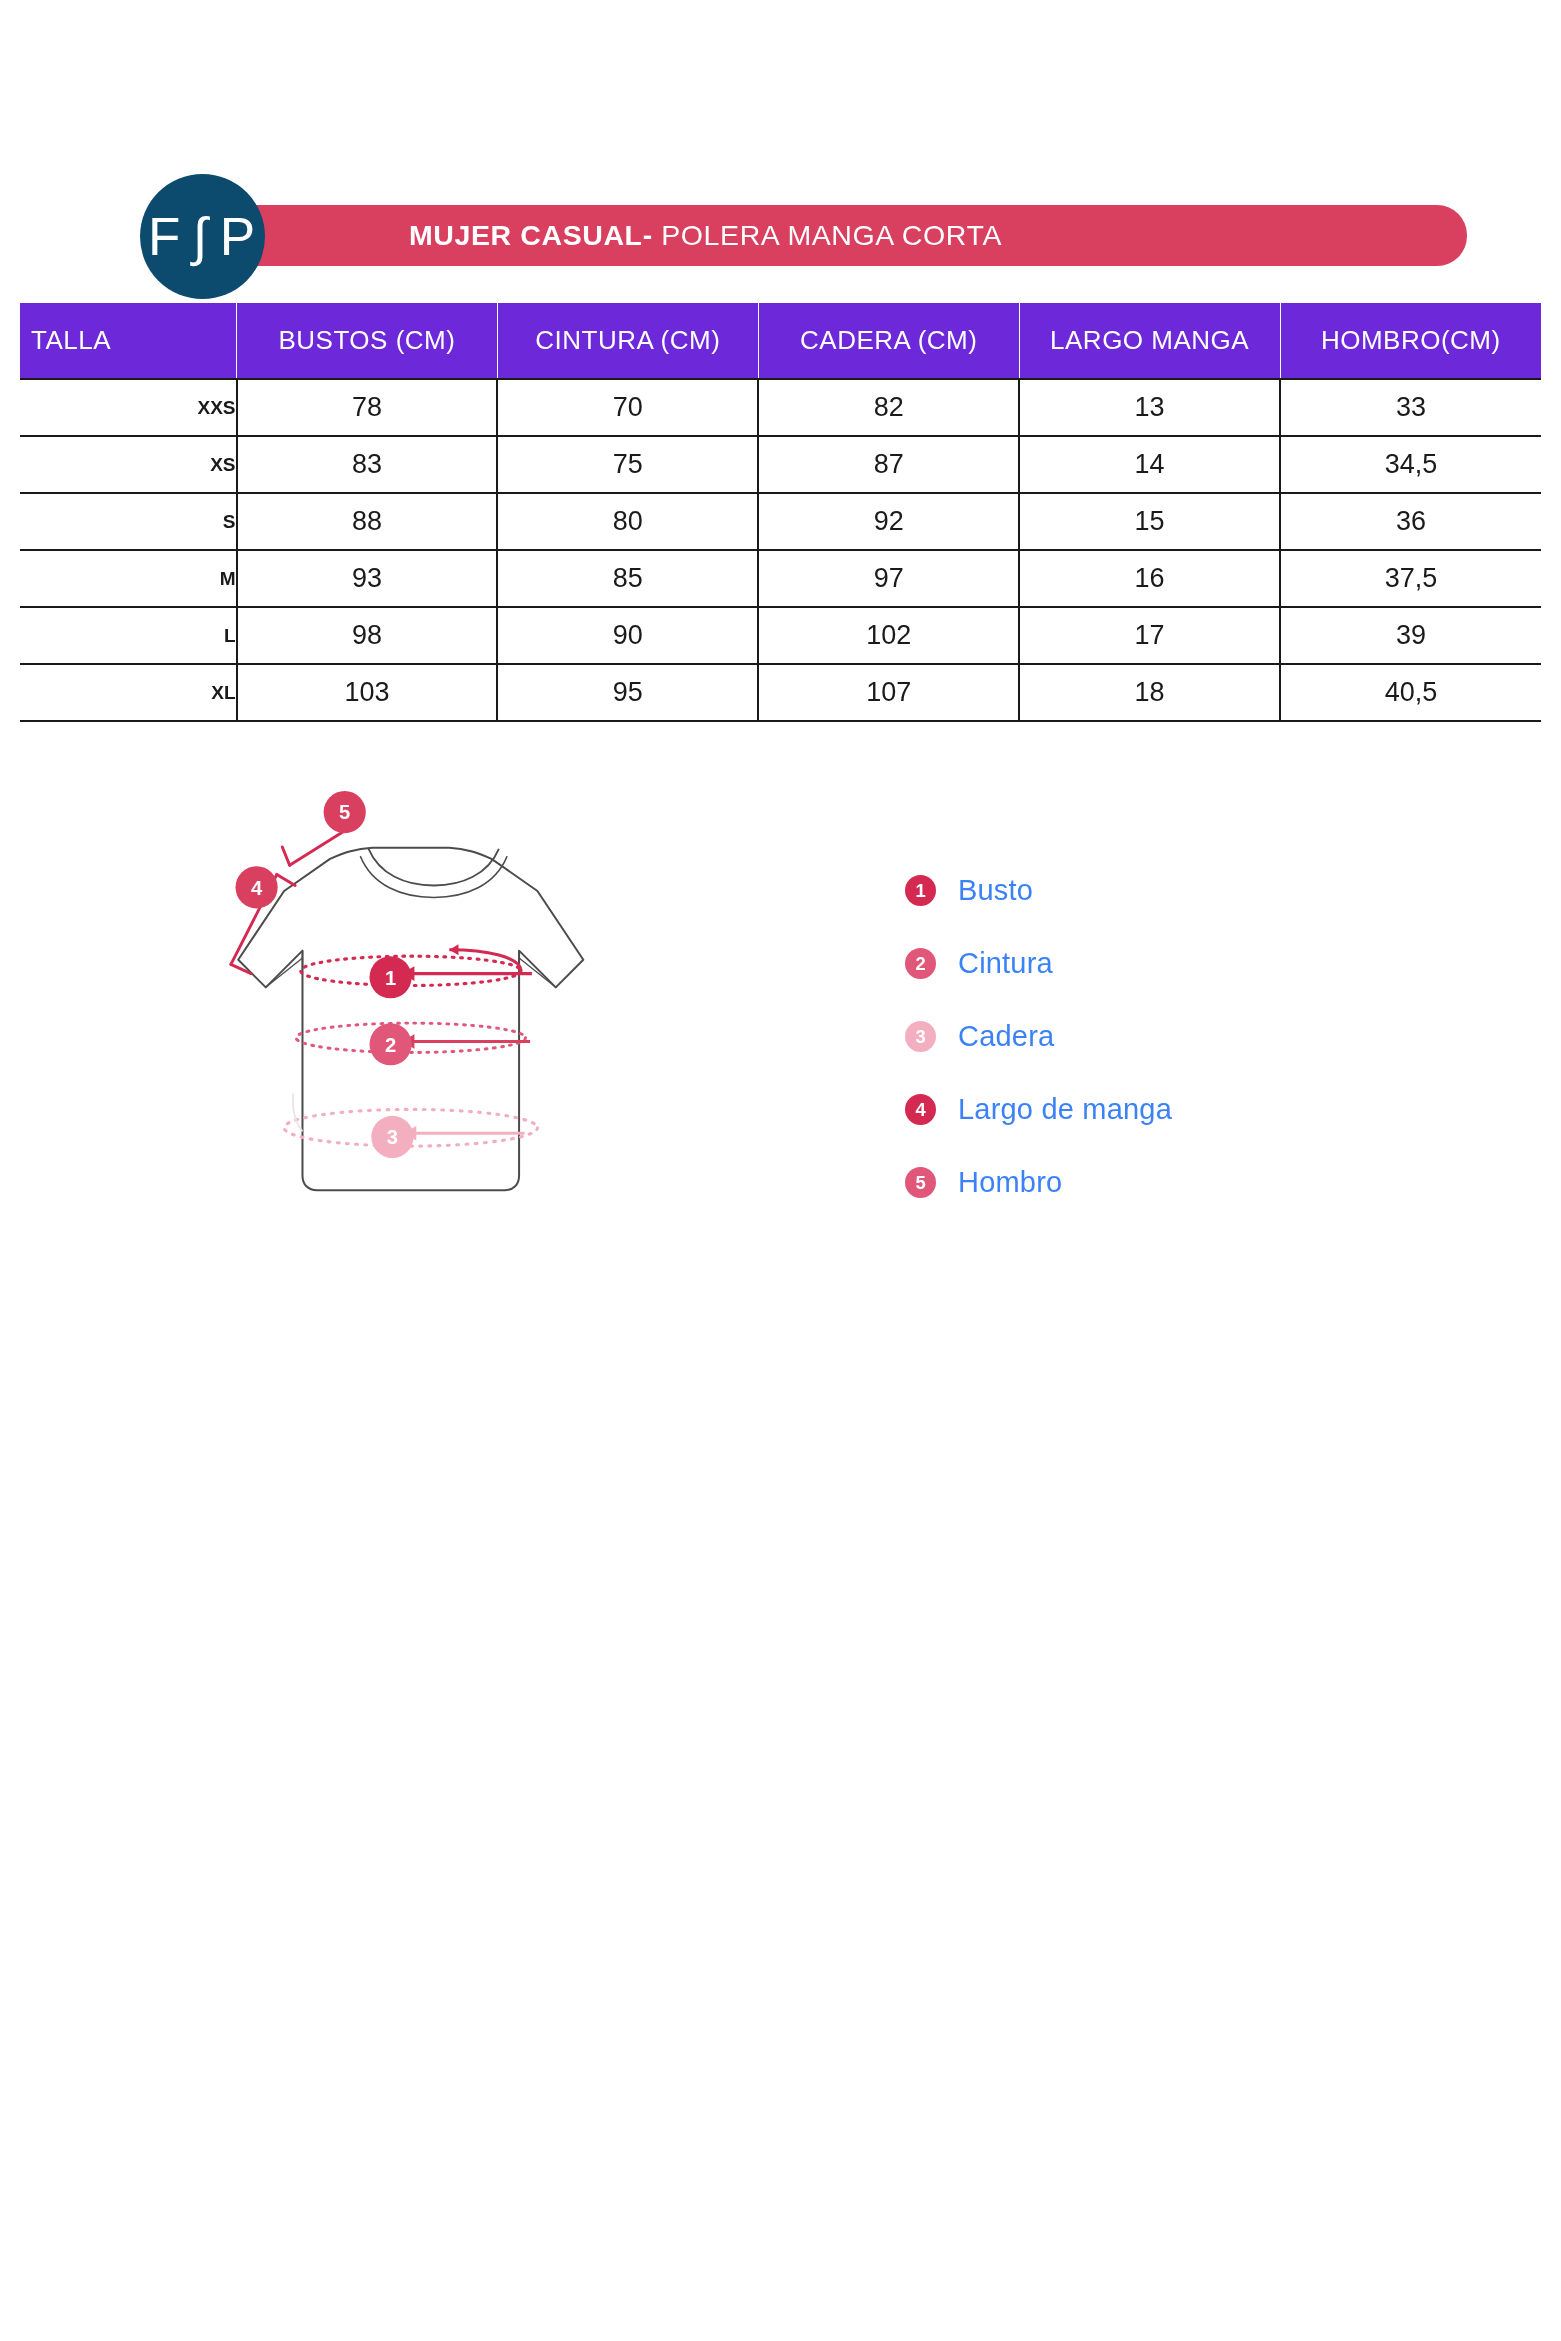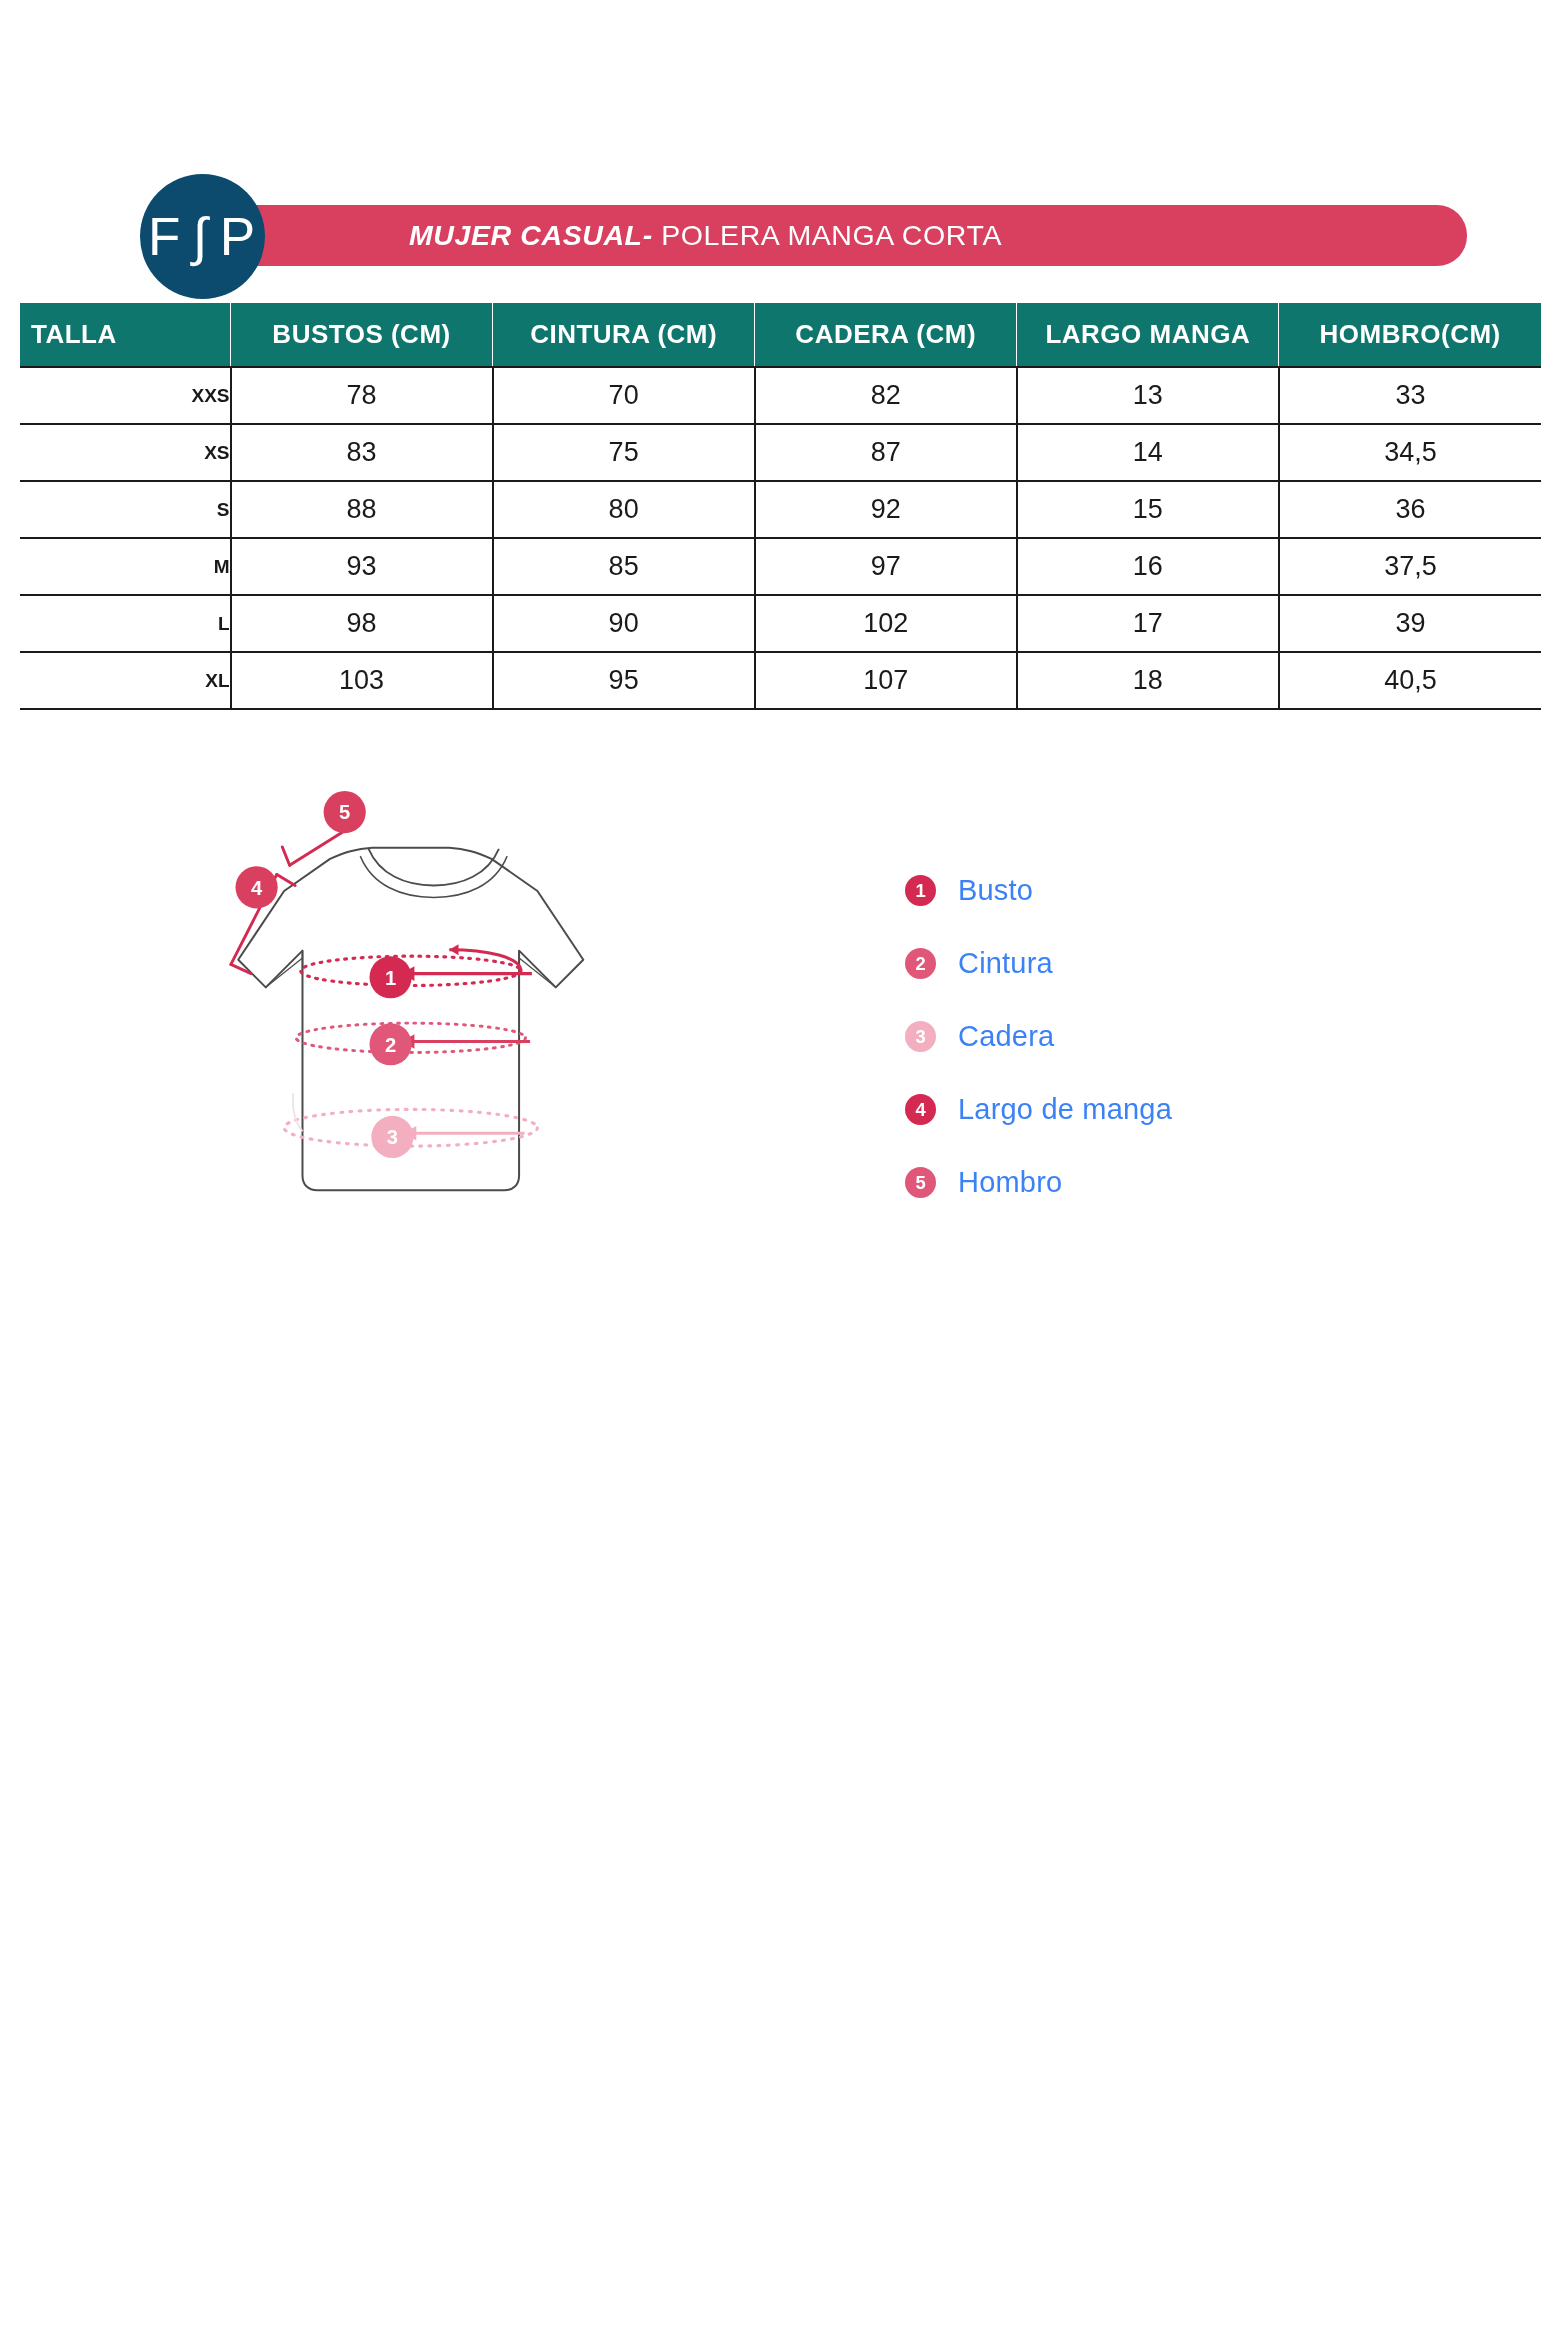--- a/index.html
+++ b/index.html
@@ -38,21 +38,20 @@
     box-sizing: border-box;
   }
   .header-title {
     font-size: 28.5px;
     letter-spacing: 0.6px;
     color: #ffffff;
     white-space: nowrap;
   }
   .header-title .bold {
     font-weight: bold;
-    font-style: italic;
   }
   .logo-circle {
     position: absolute;
     left: 140px;
     top: 87px;
     width: 125px;
     height: 125px;
     border-radius: 50%;
     background: #0c4a6e;
     display: flex;
@@ -74,30 +73,30 @@
     left: 20px;
     top: 303px;
     width: 1521px;
   }
   table.size-table {
     border-collapse: collapse;
     width: 1521px;
     table-layout: fixed;
   }
   table.size-table th {
-    background: #0f766e;
+    background: #6d28d9;
     color: #ffffff;
     font-size: 26px;
-    font-weight: bold;
+    font-weight: normal;
     letter-spacing: 0.5px;
     height: 51px;
     border-right: 1.8px solid #ffffff;
     text-align: center;
     vertical-align: middle;
-    padding: 6px;
+    padding: 12px;
   }
   table.size-table th:last-child { border-right: none; }
   table.size-table th.col-talla {
     text-align: left;
     padding-left: 11px;
     width: 193px;
   }
   table.size-table td {
     height: 55px;
     font-size: 27px;

